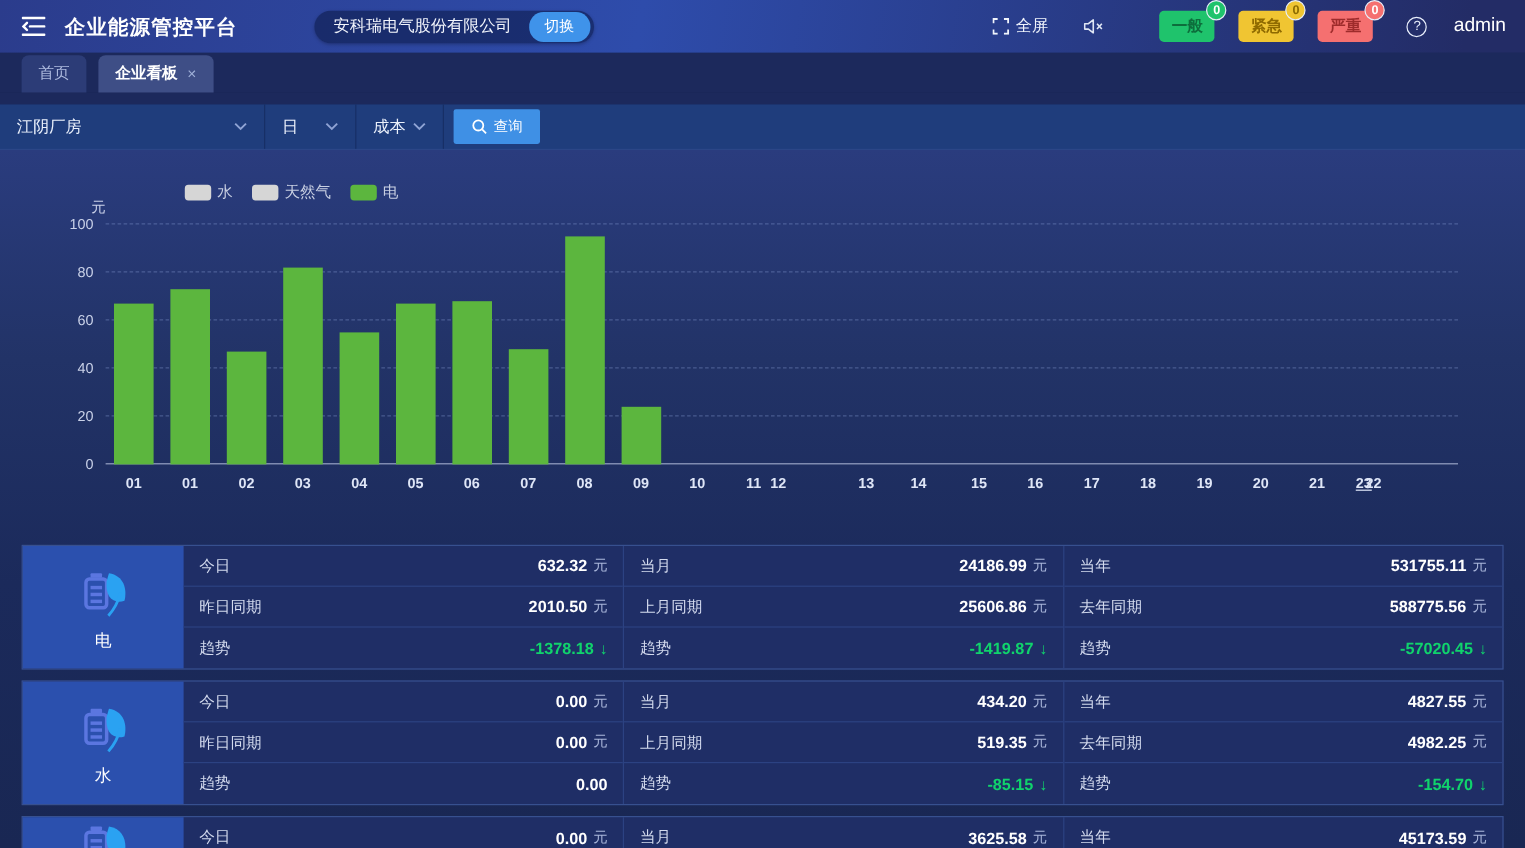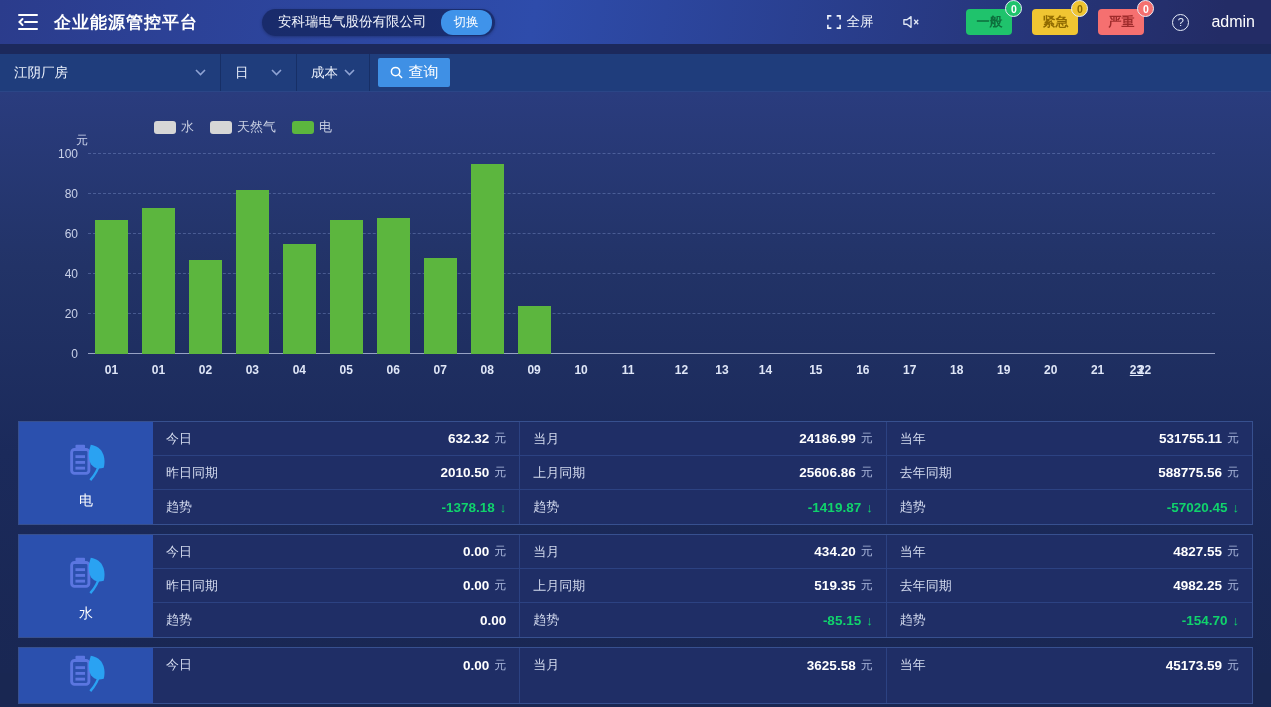--- a/index.html
+++ b/index.html
@@ -35,21 +35,21 @@
   .tab-close { color:#9fb0d8; font-size:13px; font-weight:normal; cursor:pointer; }
   .tab-gap { height:10px; background:#1c295c; }
 
   
   .filterbar { height:38px; background:#1f3d7c; display:flex; align-items:stretch; border-bottom:1px solid #2b4687; }
   .fctl { display:flex; align-items:center; justify-content:space-between; padding:0 14px;
     border-right:1px solid #172f66; cursor:pointer; }
   .fctl .ftext { font-size:13.5px; color:#eaf0fb; }
   .f-site { width:221px; } .f-period { width:76px; } .f-date { width:165px; } .f-metric { width:73px; }
   .query-btn { margin:4px 0 4px 8px; width:72px; background:#3f90e5; border-radius:2px; color:#fff;
-    display:flex; align-items:center; justify-content:center; gap:6px; font-size:15px; cursor:pointer; }
+    display:flex; align-items:center; justify-content:center; gap:6px; font-size:12px; cursor:pointer; }
 
   
   .main { height:581px; background:linear-gradient(180deg,#2a3c7e 0%,#223367 30%,#1b2a5b 62%,#192753 100%); }
 
   
   .chart { position:relative; height:300px; }
   .legend { position:absolute; left:154px; top:26px; display:flex; gap:16px; }
   .legend-item { display:flex; align-items:center; gap:5px; cursor:pointer; }
   .legend-swatch { width:22px; height:13px; border-radius:3px; }
   .legend-label { font-size:13px; color:#c8cfe2; }
@@ -124,20 +124,29 @@
       <div class="alarm-chips">
           <div class="chip" style="background: rgb(31, 195, 108); color: rgb(13, 110, 60);"><span>一般</span><span class="badge" style="background: rgb(31, 195, 108); color: rgb(255, 255, 255);">0</span></div>
           <div class="chip" style="background: rgb(240, 197, 50); color: rgb(143, 106, 0);"><span>紧急</span><span class="badge" style="background: rgb(240, 197, 50); color: rgb(138, 106, 0);">0</span></div>
           <div class="chip" style="background: rgb(245, 112, 112); color: rgb(158, 43, 43);"><span>严重</span><span class="badge" style="background: rgb(245, 112, 112); color: rgb(255, 255, 255);">0</span></div>
         </div>
       <div class="help">?</div>
       <div class="username">admin</div>
     </div>
   </div>
 
+  <div class="tabbar">
+      <div class="tab">
+        <span class="tab-label">首页</span>
+      </div>
+      <div class="tab active">
+        <span class="tab-label">企业看板</span>
+        <span class="tab-close">×</span>
+      </div>
+    </div>
   <div class="tab-gap"></div>
 
   <div class="filterbar">
     <div class="fctl f-site">
       <span class="ftext">江阴厂房</span>
       <span>
         <svg width="11" height="7" viewBox="0 0 11 7" stroke="#8fa3d4" stroke-width="1.6" fill="none">
             <path d="M1 1 L5.5 5.5 L10 1"></path>
           </svg>
       </span>
@@ -204,21 +213,21 @@
           <div class="xtick" style="left: 93.9167px; width: 46.9583px;">02</div>
           <div class="xtick" style="left: 140.875px; width: 46.9583px;">03</div>
           <div class="xtick" style="left: 187.833px; width: 46.9583px;">04</div>
           <div class="xtick" style="left: 234.792px; width: 46.9583px;">05</div>
           <div class="xtick" style="left: 281.75px; width: 46.9583px;">06</div>
           <div class="xtick" style="left: 328.708px; width: 46.9583px;">07</div>
           <div class="xtick" style="left: 375.667px; width: 46.9583px;">08</div>
           <div class="xtick" style="left: 422.625px; width: 46.9583px;">09</div>
           <div class="xtick" style="left: 469.583px; width: 46.9583px;">10</div>
           <div class="xtick" style="left: 516.542px; width: 46.9583px;">11</div>
-          <div class="xtick" style="left: 570px; width: 46.9583px;">12</div>
+          <div class="xtick" style="left: 537px; width: 46.9583px;">12</div>
           <div class="xtick" style="left: 610.458px; width: 46.9583px;">13</div>
           <div class="xtick" style="left: 654px; width: 46.9583px;">14</div>
           <div class="xtick" style="left: 704.375px; width: 46.9583px;">15</div>
           <div class="xtick" style="left: 751.333px; width: 46.9583px;">16</div>
           <div class="xtick" style="left: 798.292px; width: 46.9583px;">17</div>
           <div class="xtick" style="left: 845.25px; width: 46.9583px;">18</div>
           <div class="xtick" style="left: 892.208px; width: 46.9583px;">19</div>
           <div class="xtick" style="left: 939.167px; width: 46.9583px;">20</div>
           <div class="xtick" style="left: 986.125px; width: 46.9583px;">21</div>
           <div class="xtick" style="left: 1033.08px; width: 46.9583px;">22</div>

